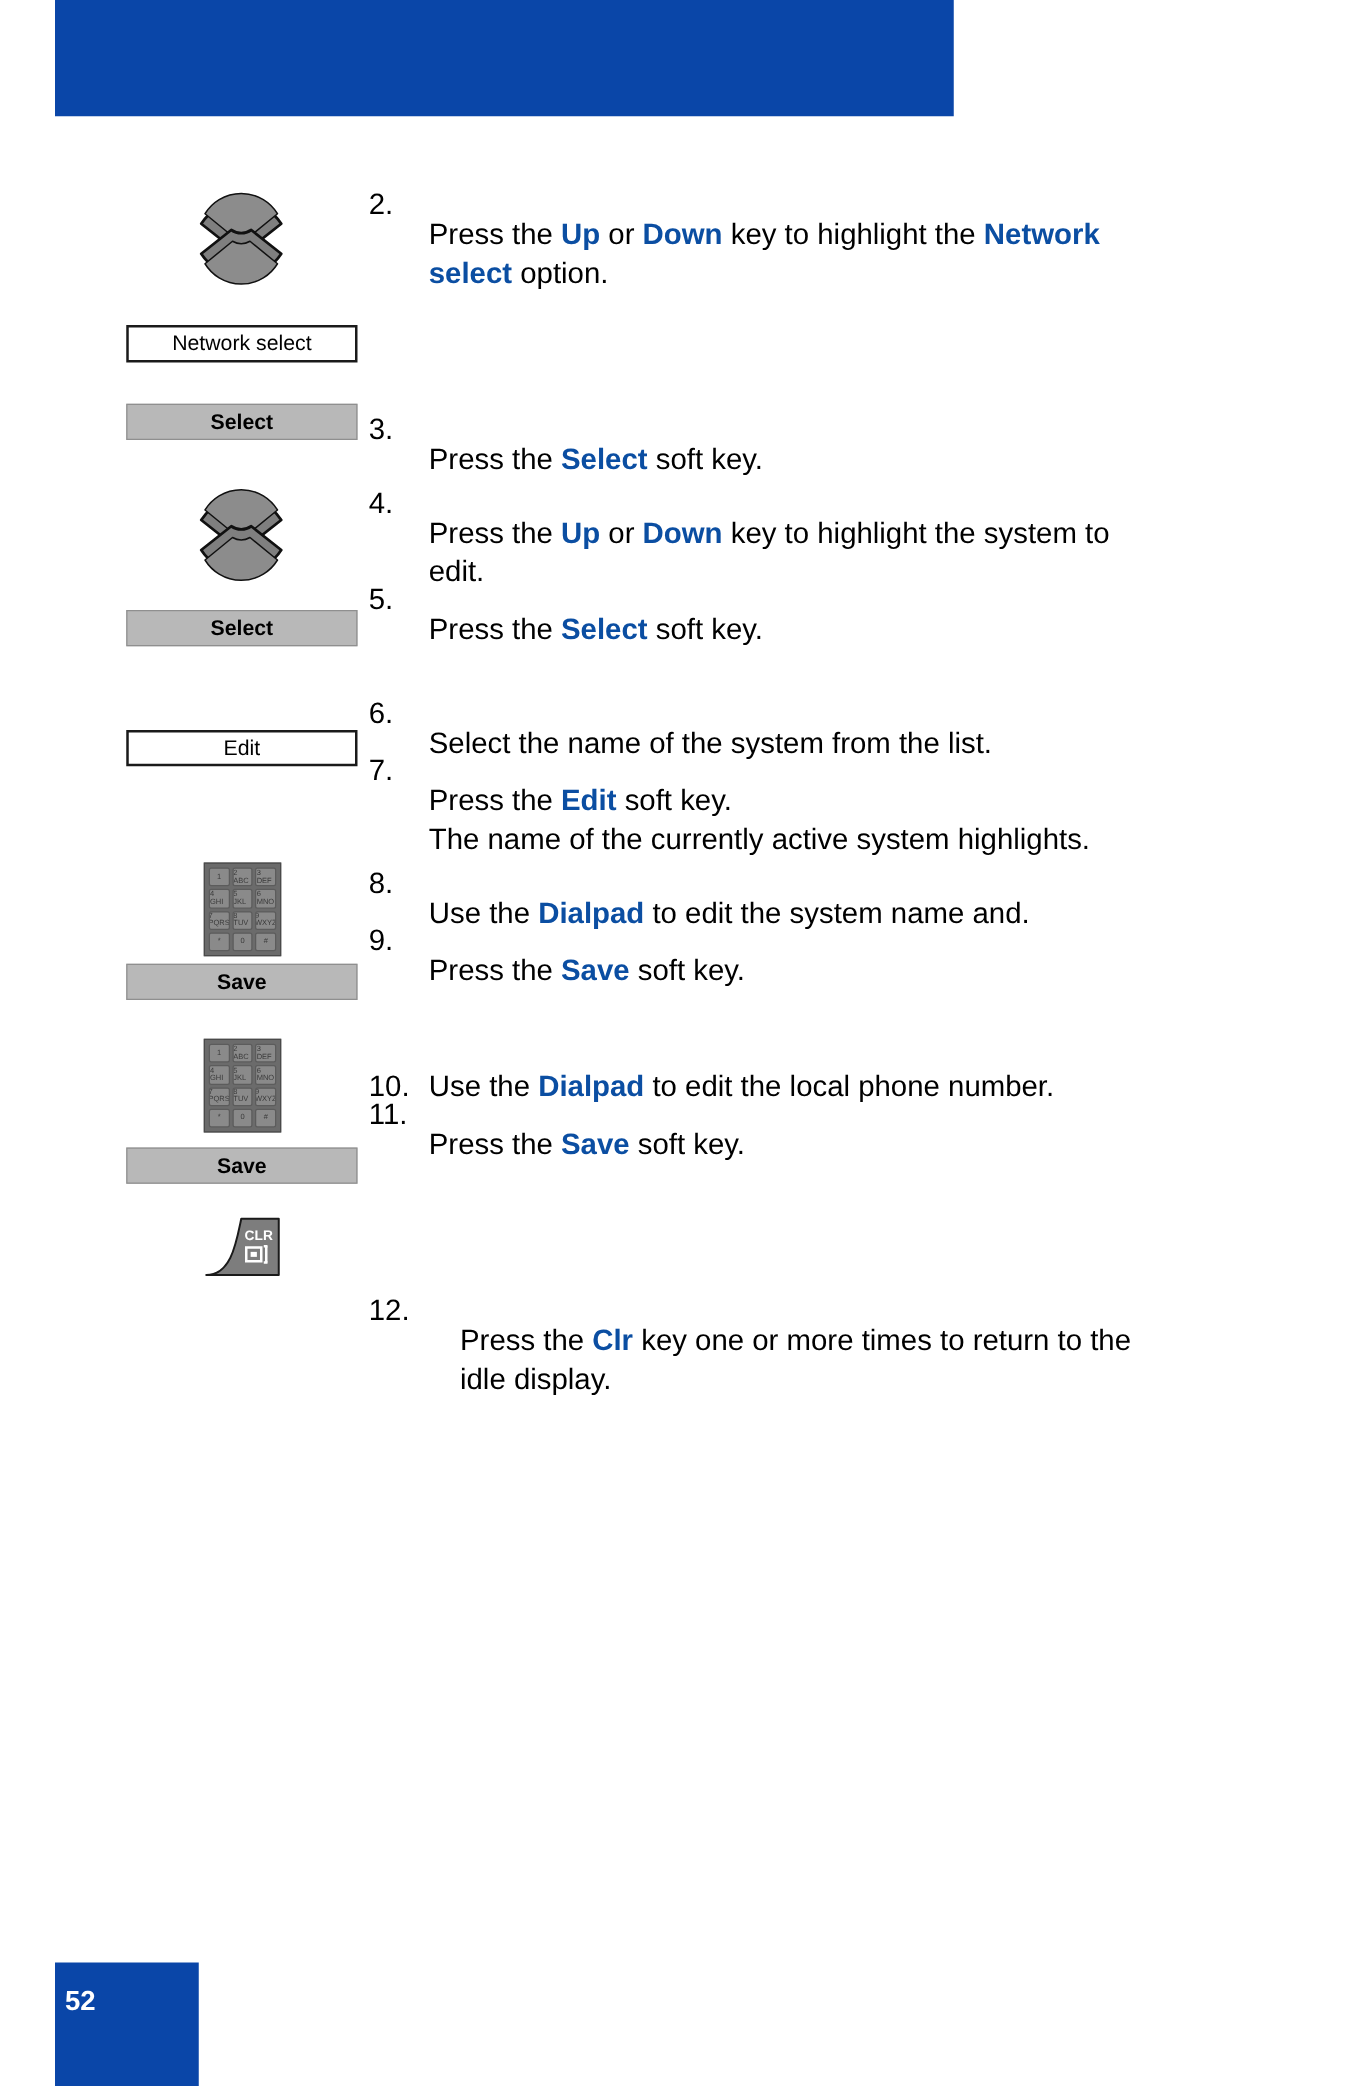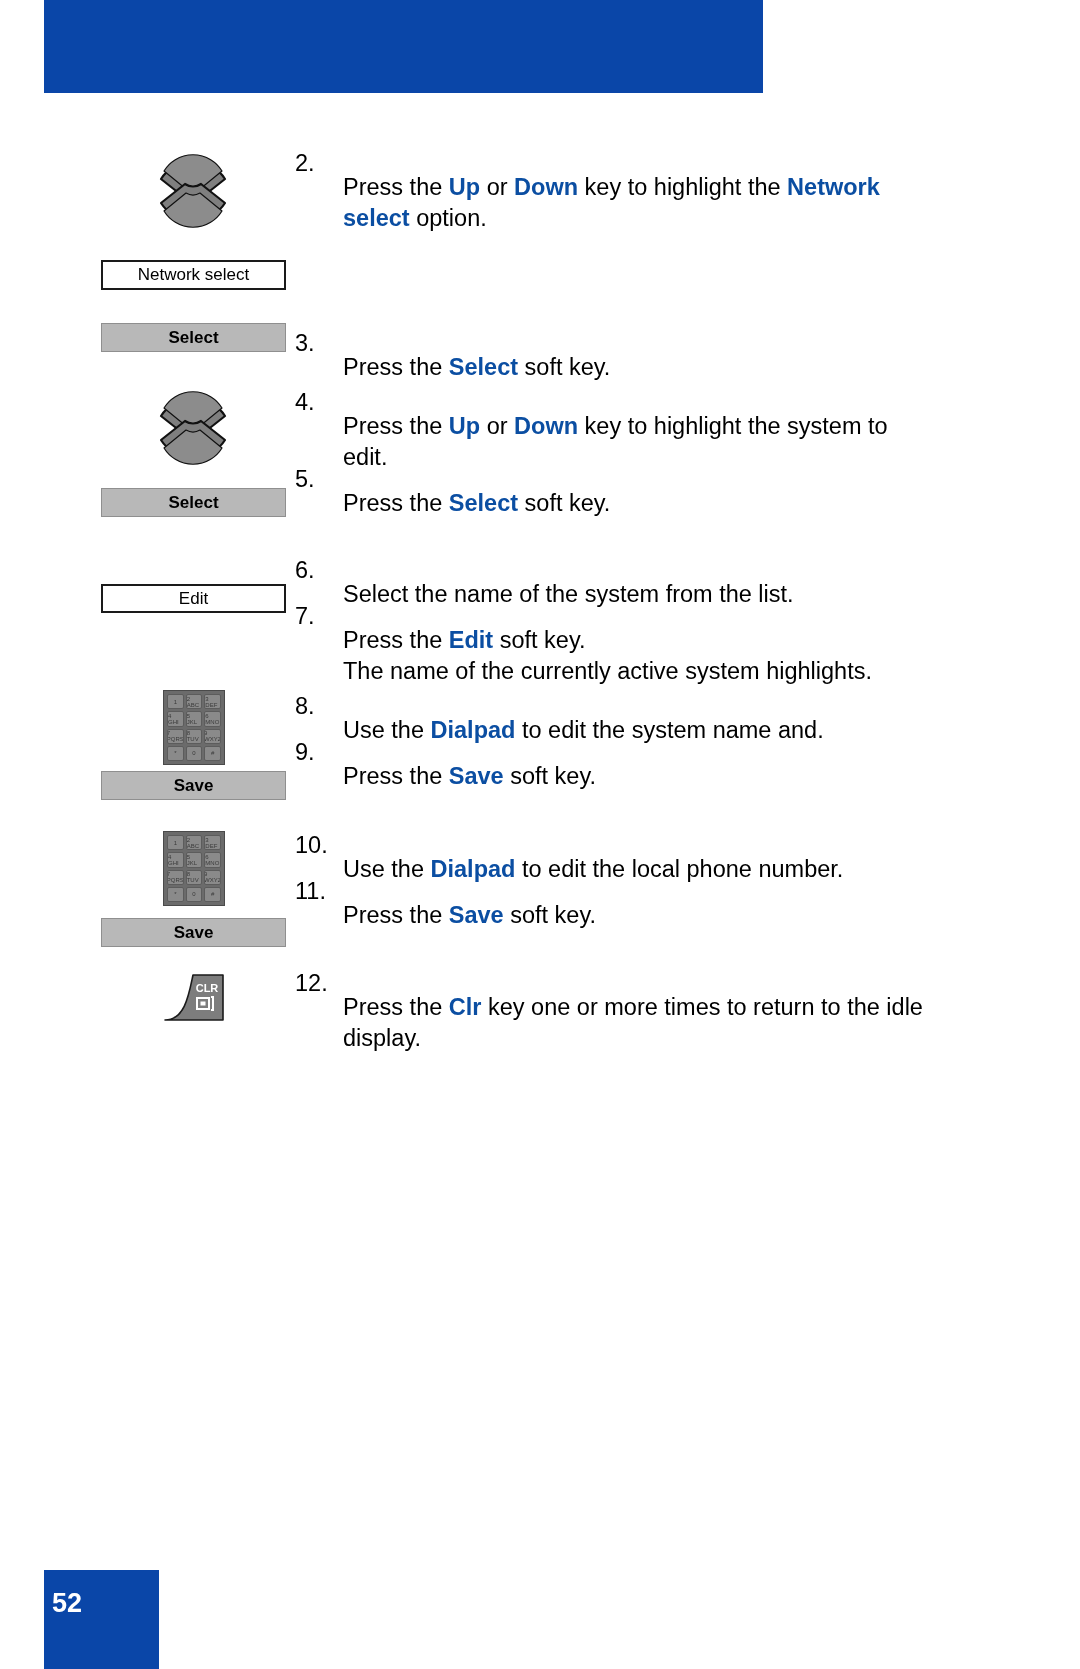--- a/index.html
+++ b/index.html
@@ -137,21 +137,21 @@
     top: 1570px;
     width: 115px;
     height: 99px;
     background: #0a46a8;
   }
   .footer-page {
     position: absolute;
     left: 52px;
     top: 1588px;
     color: #ffffff;
-    font-size: 27px;
+    font-size: 22px;
     font-weight: bold;
   }
 </style>
 </head>
 <body>
 
 <div class="header-band"></div>
 <div class="header-title">DECT system configuration</div>
 
 <div class="navkey" style="top:135px;">
@@ -265,29 +265,29 @@
 <div class="step" style="left:295px; top:691px; width:645px;">
   <span class="step-num">8.</span>
   <span class="step-body">Use the <span class="kw">Dialpad</span> to edit the system name and.</span>
 </div>
 
 <div class="step" style="left:295px; top:737px; width:645px;">
   <span class="step-num">9.</span>
   <span class="step-body">Press the <span class="kw">Save</span> soft key.</span>
 </div>
 
-<div class="step" style="left:295px; top:830px; width:645px;">
+<div class="step" style="left:295px; top:830px; width:645px;align-items:flex-end;">
   <span class="step-num">10.</span>
   <span class="step-body">Use the <span class="kw">Dialpad</span> to edit the local phone number.</span>
 </div>
 
 <div class="step" style="left:295px; top:876px; width:645px;">
   <span class="step-num">11.</span>
   <span class="step-body">Press the <span class="kw">Save</span> soft key.</span>
 </div>
 
-<div class="step" style="left:295px; top:968px; width:630px;">
+<div class="step" style="left:295px; top:1033px; width:630px;gap:25px;">
   <span class="step-num">12.</span>
   <span class="step-body">Press the <span class="kw">Clr</span> key one or more times to return to the idle display.</span>
 </div>
 
 <div class="footer-band"></div>
 <div class="footer-page">52</div>
 
 </body></html>

